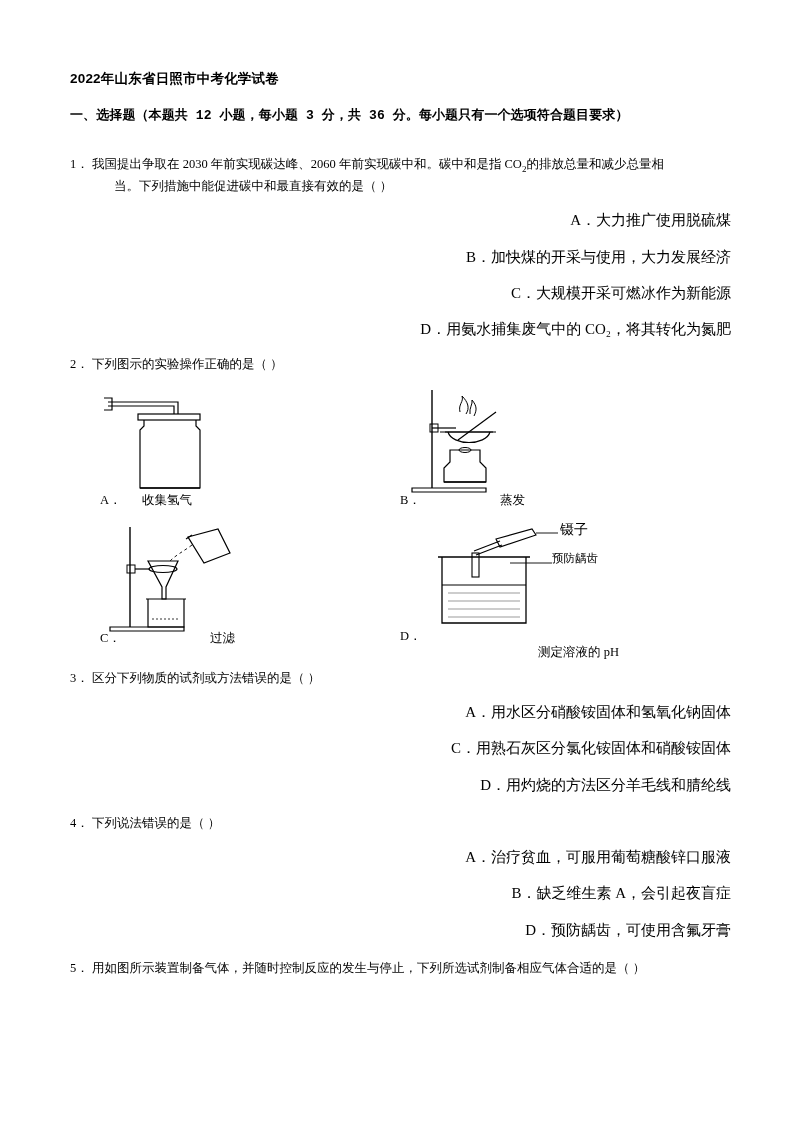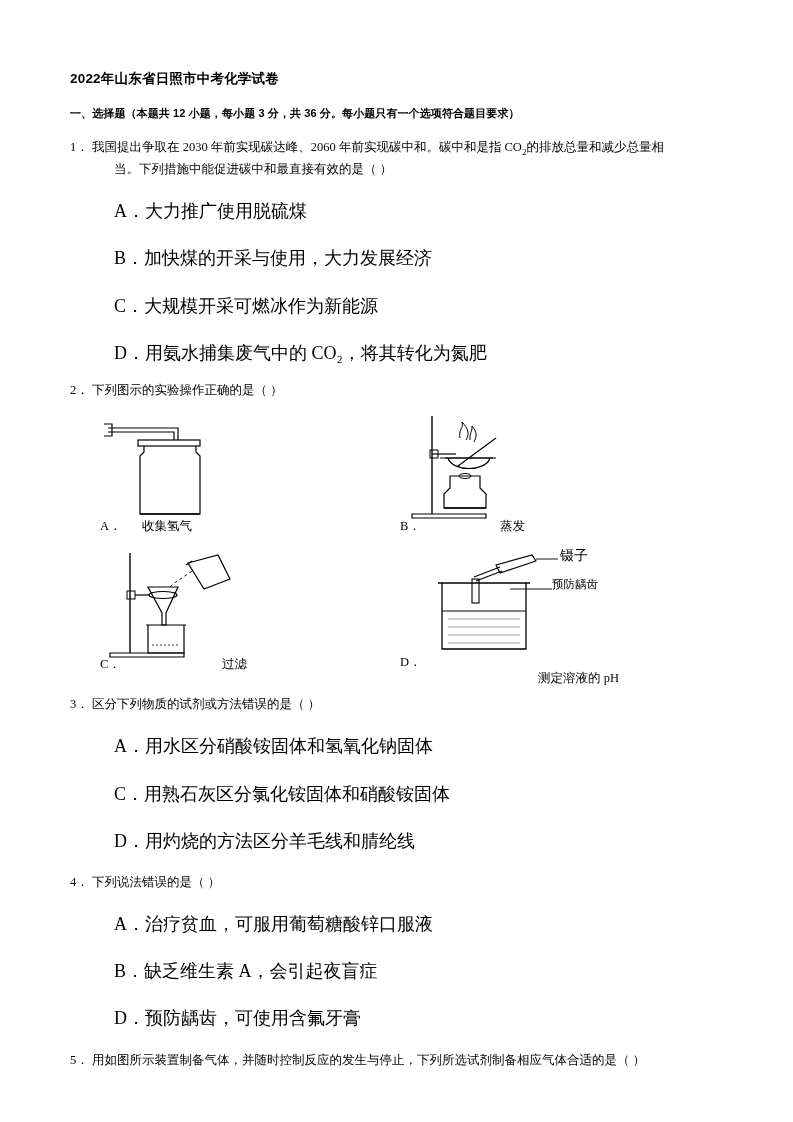--- a/index.html
+++ b/index.html
@@ -22,46 +22,47 @@
     padding: 70px 62px 40px 70px;
   }
   .doc-title {
     font-family: "Liberation Sans", sans-serif;
     font-weight: bold;
     font-size: 13.5px;
     margin-bottom: 18px;
     letter-spacing: 0.2px;
   }
   .section-head {
-    font-family: Liberation Sans, sans-serif;
+    font-family: Liberation Mono, monospace;
     font-weight: bold;
-    font-size: 11px;
-    margin-bottom: 16px;
+    font-size: 13px;
+    margin-bottom: 30px;
     letter-spacing: 0.1px;
   }
   .q {
     margin-bottom: 6px;
   }
   .q-stem {
     font-size: 12.5px;
     line-height: 1.62;
     text-indent: 0;
     padding-left: 22px;
     position: relative;
   }
   .q-num {
     position: absolute;
     left: 0;
     top: 0;
   }
   .opt {
-    font-size: 18px;
+    font-size: 15px;
     line-height: 1.62;
     padding-left: 44px;
-    margin-top: 18px;
+    margin-top: 12px;
+    text-align: right;
   }
   .sub {
     font-size: 9px;
     vertical-align: sub;
   }
   
   .fig-grid {
     margin: 14px 0 4px 0;
     position: relative;
     height: 268px;
@@ -170,21 +171,21 @@
           <path d="M86 16 L92 12" stroke="#000" stroke-width="1.2"></path>
 
           <path d="M92 22 C84 28, 76 32, 70 38" fill="none" stroke="#000" stroke-width="0.9" stroke-dasharray="3 3"></path>
 
           <path d="M48 76 L48 104 L84 104 L84 76" fill="none" stroke="#000" stroke-width="1.2"></path>
           <path d="M46 76 L86 76" stroke="#000" stroke-width="1.2"></path>
           <line x1="52" y1="96" x2="80" y2="96" stroke="#000" stroke-width="0.8" stroke-dasharray="2 2"></line>
         </svg>
         <div style="position:relative; margin-top:-8px;">
           <span class="fig-label" style="position:absolute; left:0; top:0;">C．</span>
-          <span class="fig-caption" style="position:absolute; left:122px; top:0;">过滤</span>
+          <span class="fig-caption" style="position:absolute; left:110px; top:0;">过滤</span>
         </div>
       </div>
 
       <div class="fig-cell" style="left:330px; top:135px;">
         <svg width="230" height="115" viewBox="0 0 230 115">
 
           <path d="M96 16 L132 6 L136 12 L100 24 Z" fill="none" stroke="#000" stroke-width="1.1"></path>
           <line x1="74" y1="28" x2="100" y2="18" stroke="#000" stroke-width="1.1"></line>
           <line x1="76" y1="32" x2="102" y2="22" stroke="#000" stroke-width="1.1"></line>
 

